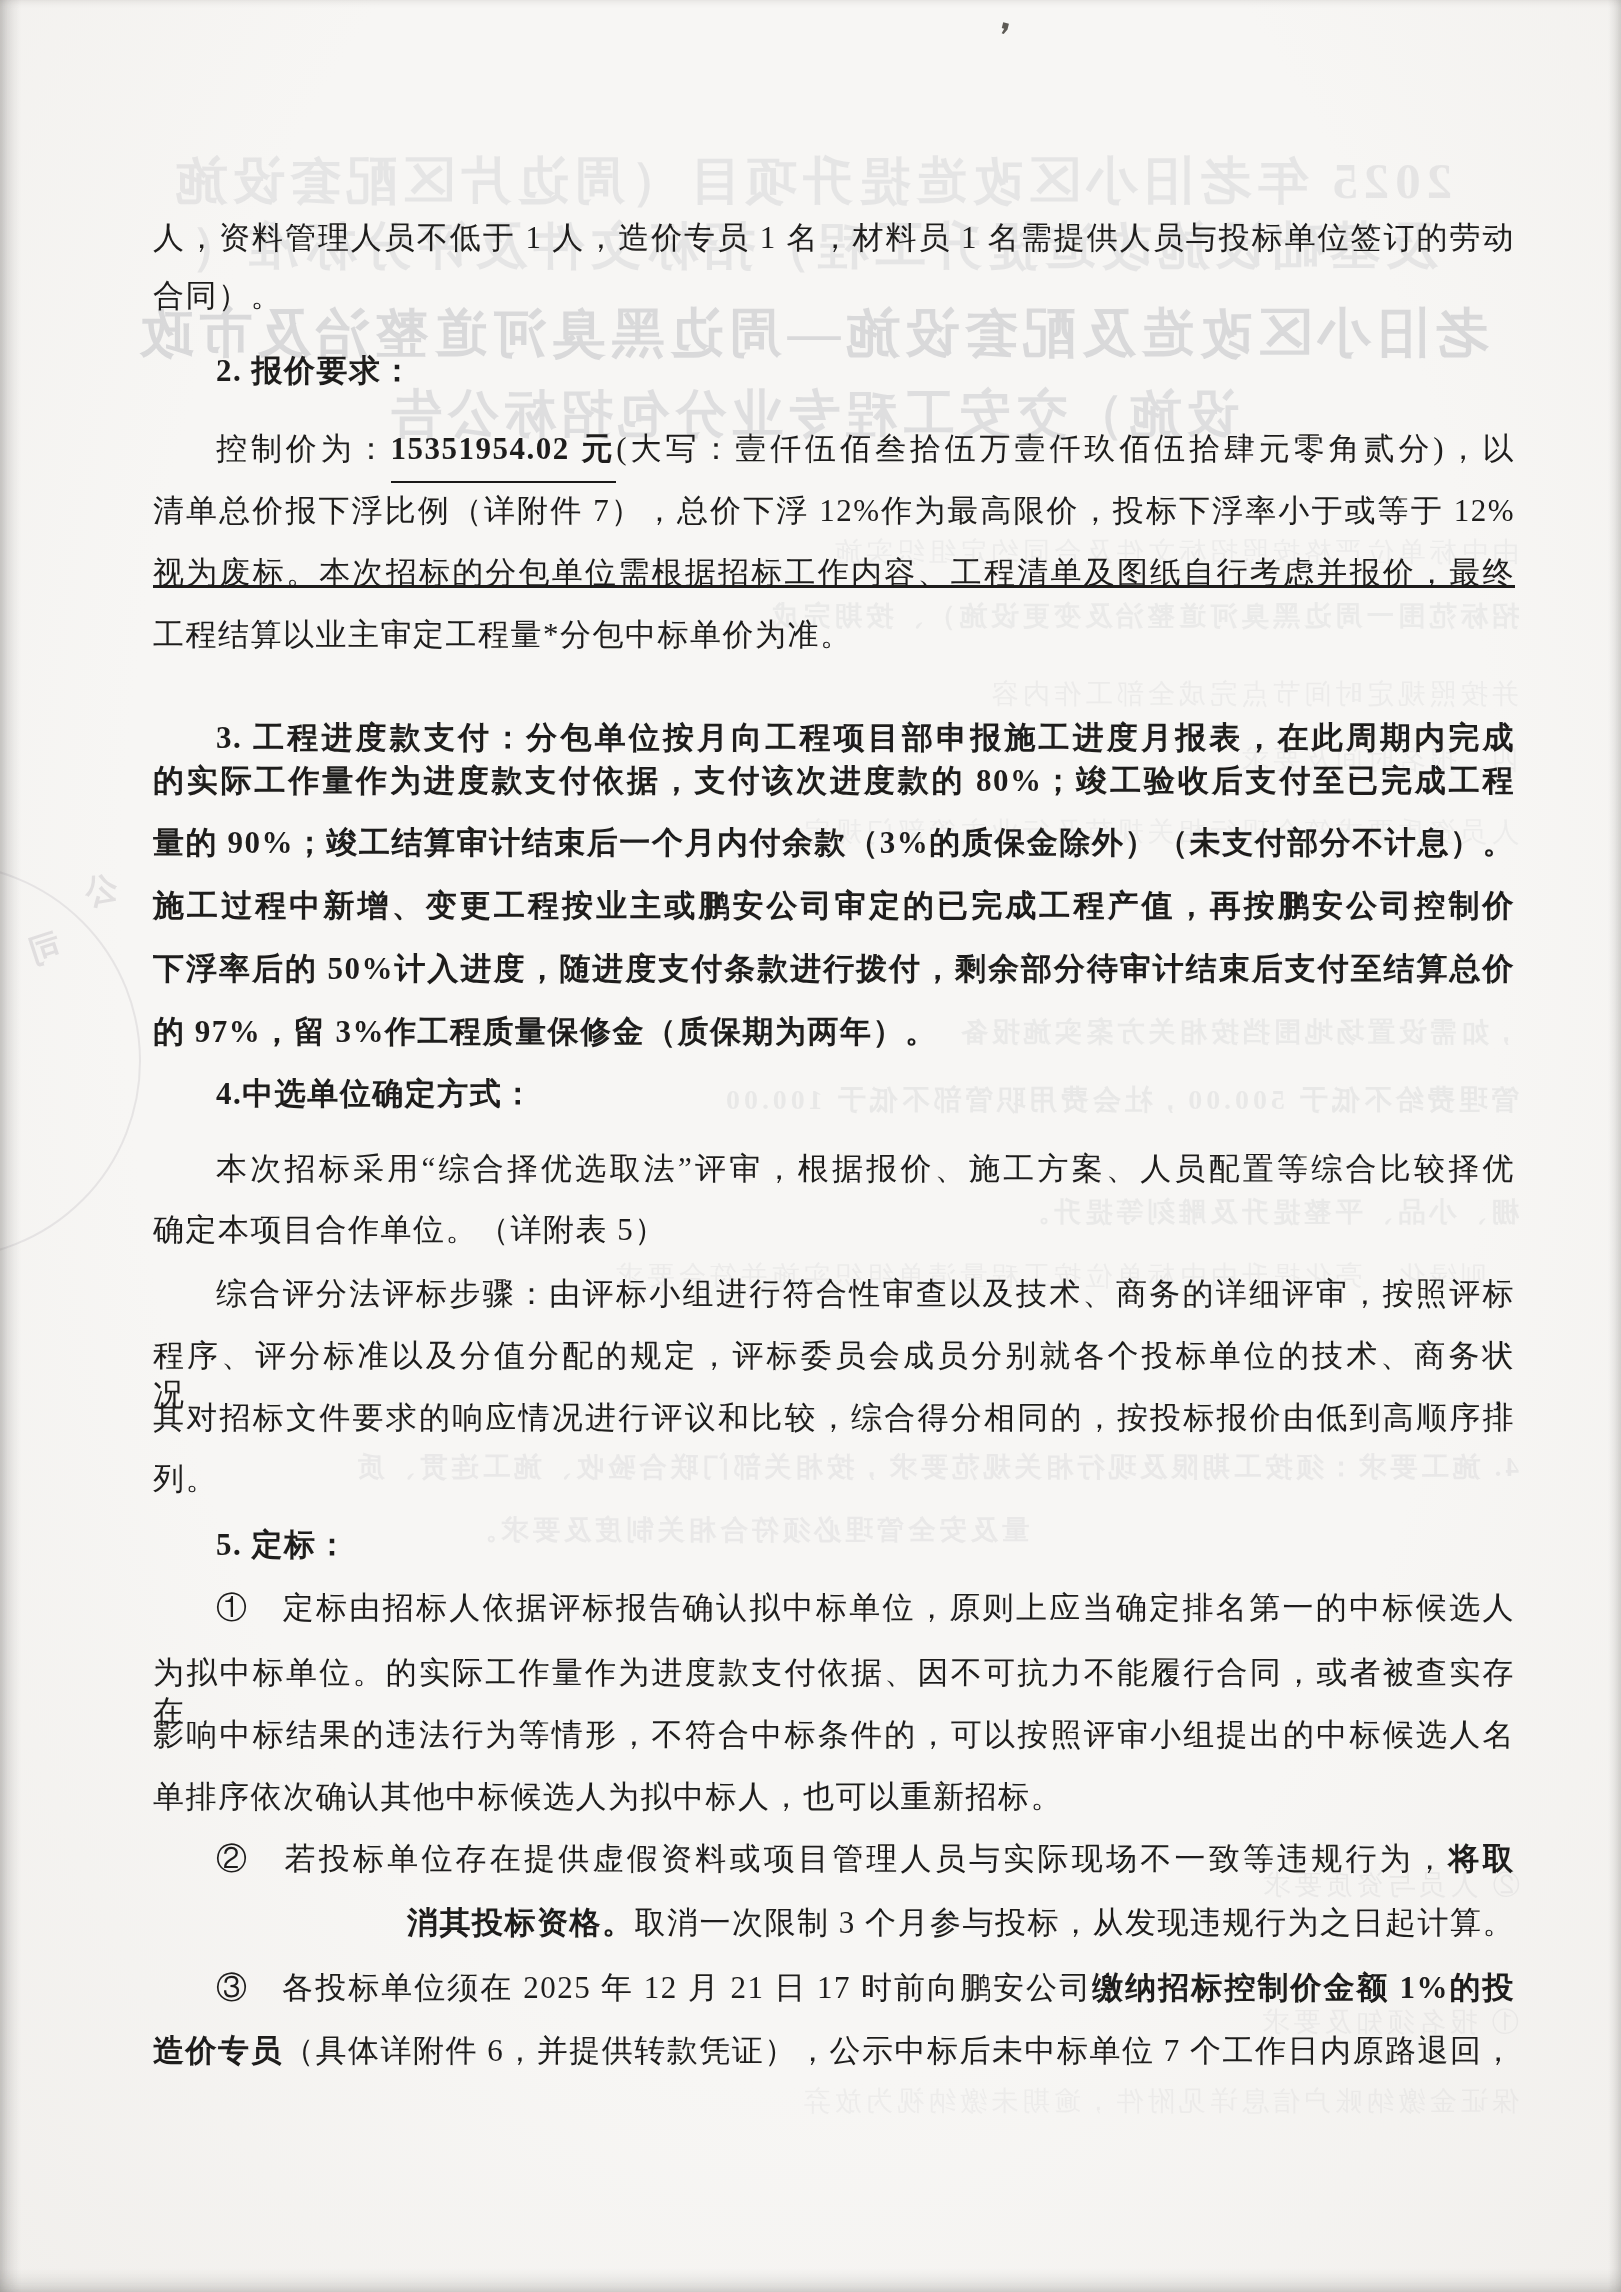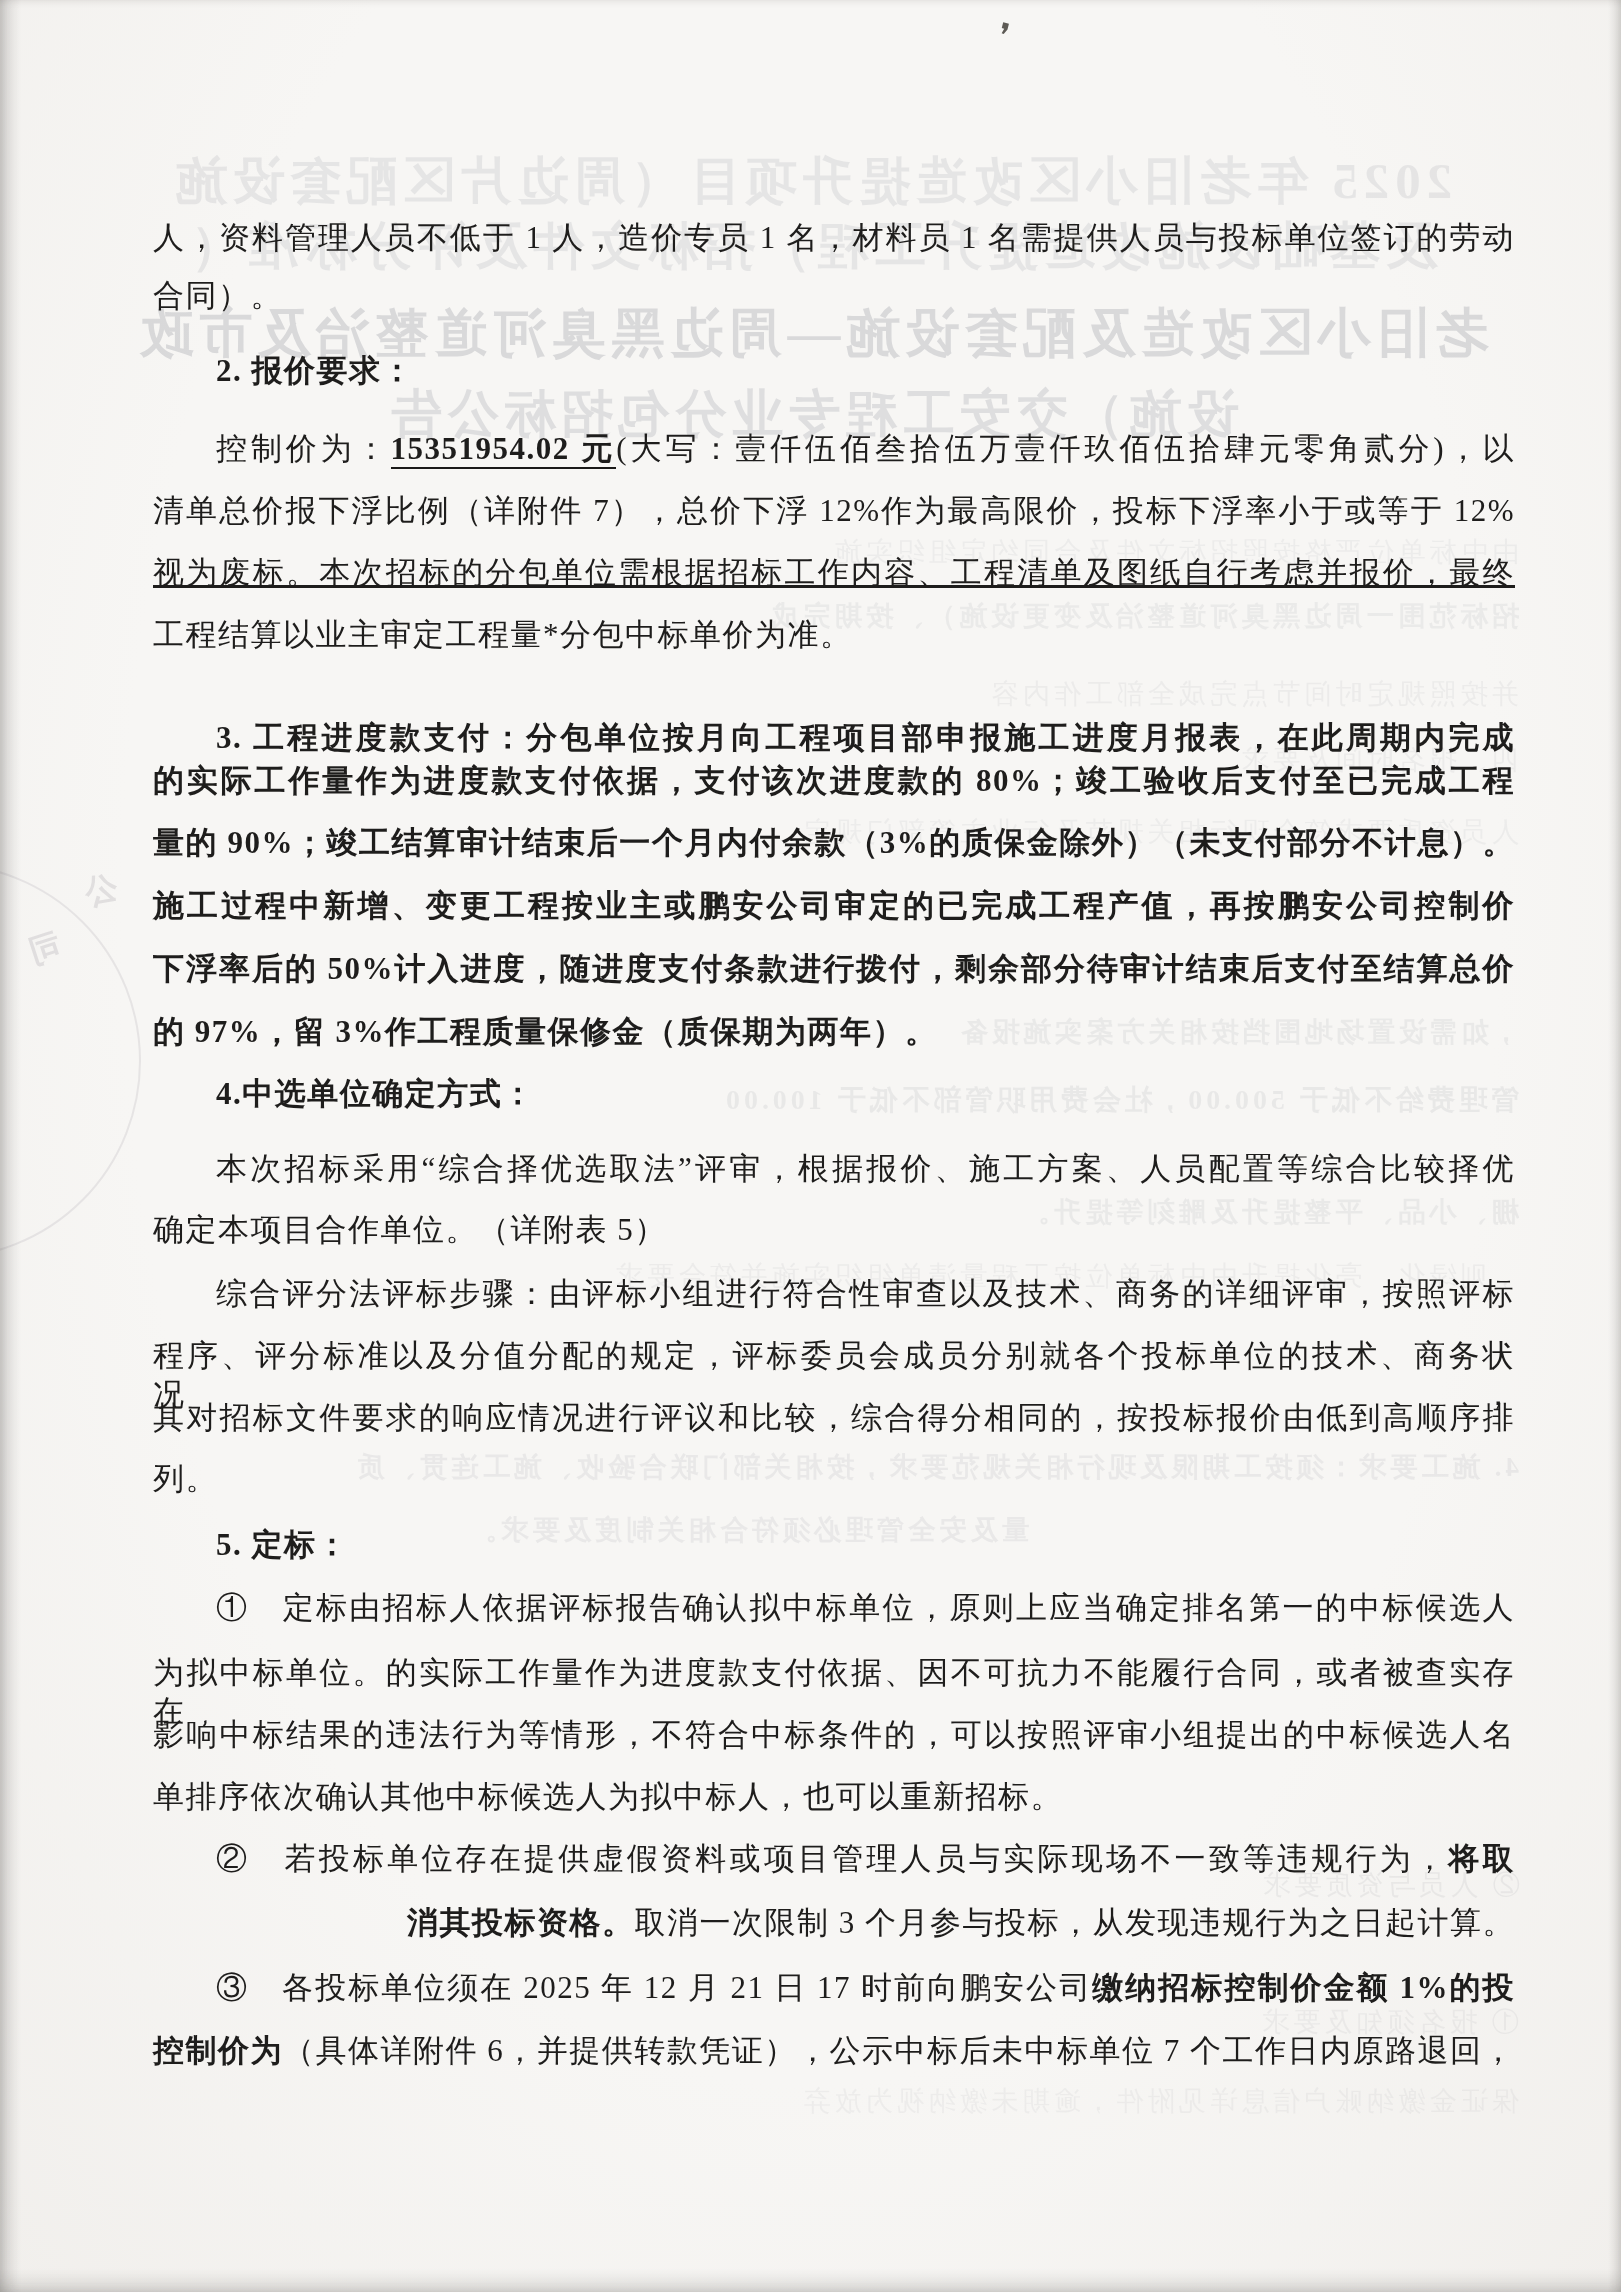--- a/index.html
+++ b/index.html
@@ -20,21 +20,21 @@
     left:153px;width:1362px;
     font-size:31px;line-height:39px;
     letter-spacing:1.5px;
     color:#1e1d1c;
     z-index:3;
     text-align:left;
   }
   .line.j{ text-align:justify; text-align-last:justify; }
   .line.ind{ text-indent:63px; }
   .b{ font-weight:700; }
-  .u{ border-bottom:2.9px solid #1a1918; padding-bottom:1px; }
+  .u{ border-bottom:2.9px solid #1a1918; padding-bottom:15px; }
   
   .gt{
     position:absolute;left:118px;width:1386px;
     text-align:center;font-weight:700;
     color:#41475a;transform:scaleX(-1);
     white-space:nowrap;z-index:1;letter-spacing:5.9px;
   }
   .gs{
     position:absolute;color:#474c5c;transform:scaleX(-1);
     white-space:nowrap;overflow:hidden;z-index:1;letter-spacing:3.9px;
@@ -111,17 +111,17 @@
       <div class="line j" style="top: 1398px;"><span class="">其对招标文件要求的响应情况进行评议和比较，综合得分相同的，按投标报价由低到高顺序排</span></div>
       <div class="line" style="top: 1459px;"><span class="">列。</span></div>
       <div class="line ind" style="top: 1525px;"><span class="b">5. 定标：</span></div>
       <div class="line j ind" style="top: 1588px;"><span class="">①　定标由招标人依据评标报告确认拟中标单位，原则上应当确定排名第一的中标候选人</span></div>
       <div class="line j" style="top: 1653px;"><span class="">为拟中标单位。的实际工作量作为进度款支付依据、因不可抗力不能履行合同，或者被查实存在</span></div>
       <div class="line j" style="top: 1715px;"><span class="">影响中标结果的违法行为等情形，不符合中标条件的，可以按照评审小组提出的中标候选人名</span></div>
       <div class="line" style="top: 1777px;"><span class="">单排序依次确认其他中标候选人为拟中标人，也可以重新招标。</span></div>
       <div class="line j ind" style="top: 1839px;"><span class="">②　若投标单位存在提供虚假资料或项目管理人员与实际现场不一致等违规行为，</span><span class="b">将取</span></div>
       <div class="line" style="top: 1903px; text-align: right;"><span class="b">消其投标资格。</span><span class="">取消一次限制 3 个月参与投标，从发现违规行为之日起计算。</span></div>
       <div class="line j ind" style="top: 1968px;"><span class="">③　各投标单位须在 2025 年 12 月 21 日 17 时前向鹏安公司</span><span class="b">缴纳招标控制价金额 1%的投</span></div>
-      <div class="line j" style="top: 2031px;"><span class="b">控制价为</span><span class="">（具体详附件 6，并提供转款凭证），公示中标后未中标单位 7 个工作日内原路退回，</span></div>
+      <div class="line j" style="top: 2031px;"><span class="b">造价专员</span><span class="">（具体详附件 6，并提供转款凭证），公示中标后未中标单位 7 个工作日内原路退回，</span></div>
     </div>
   <div class="shade"></div>
 </div>
 
 
 </body></html>

